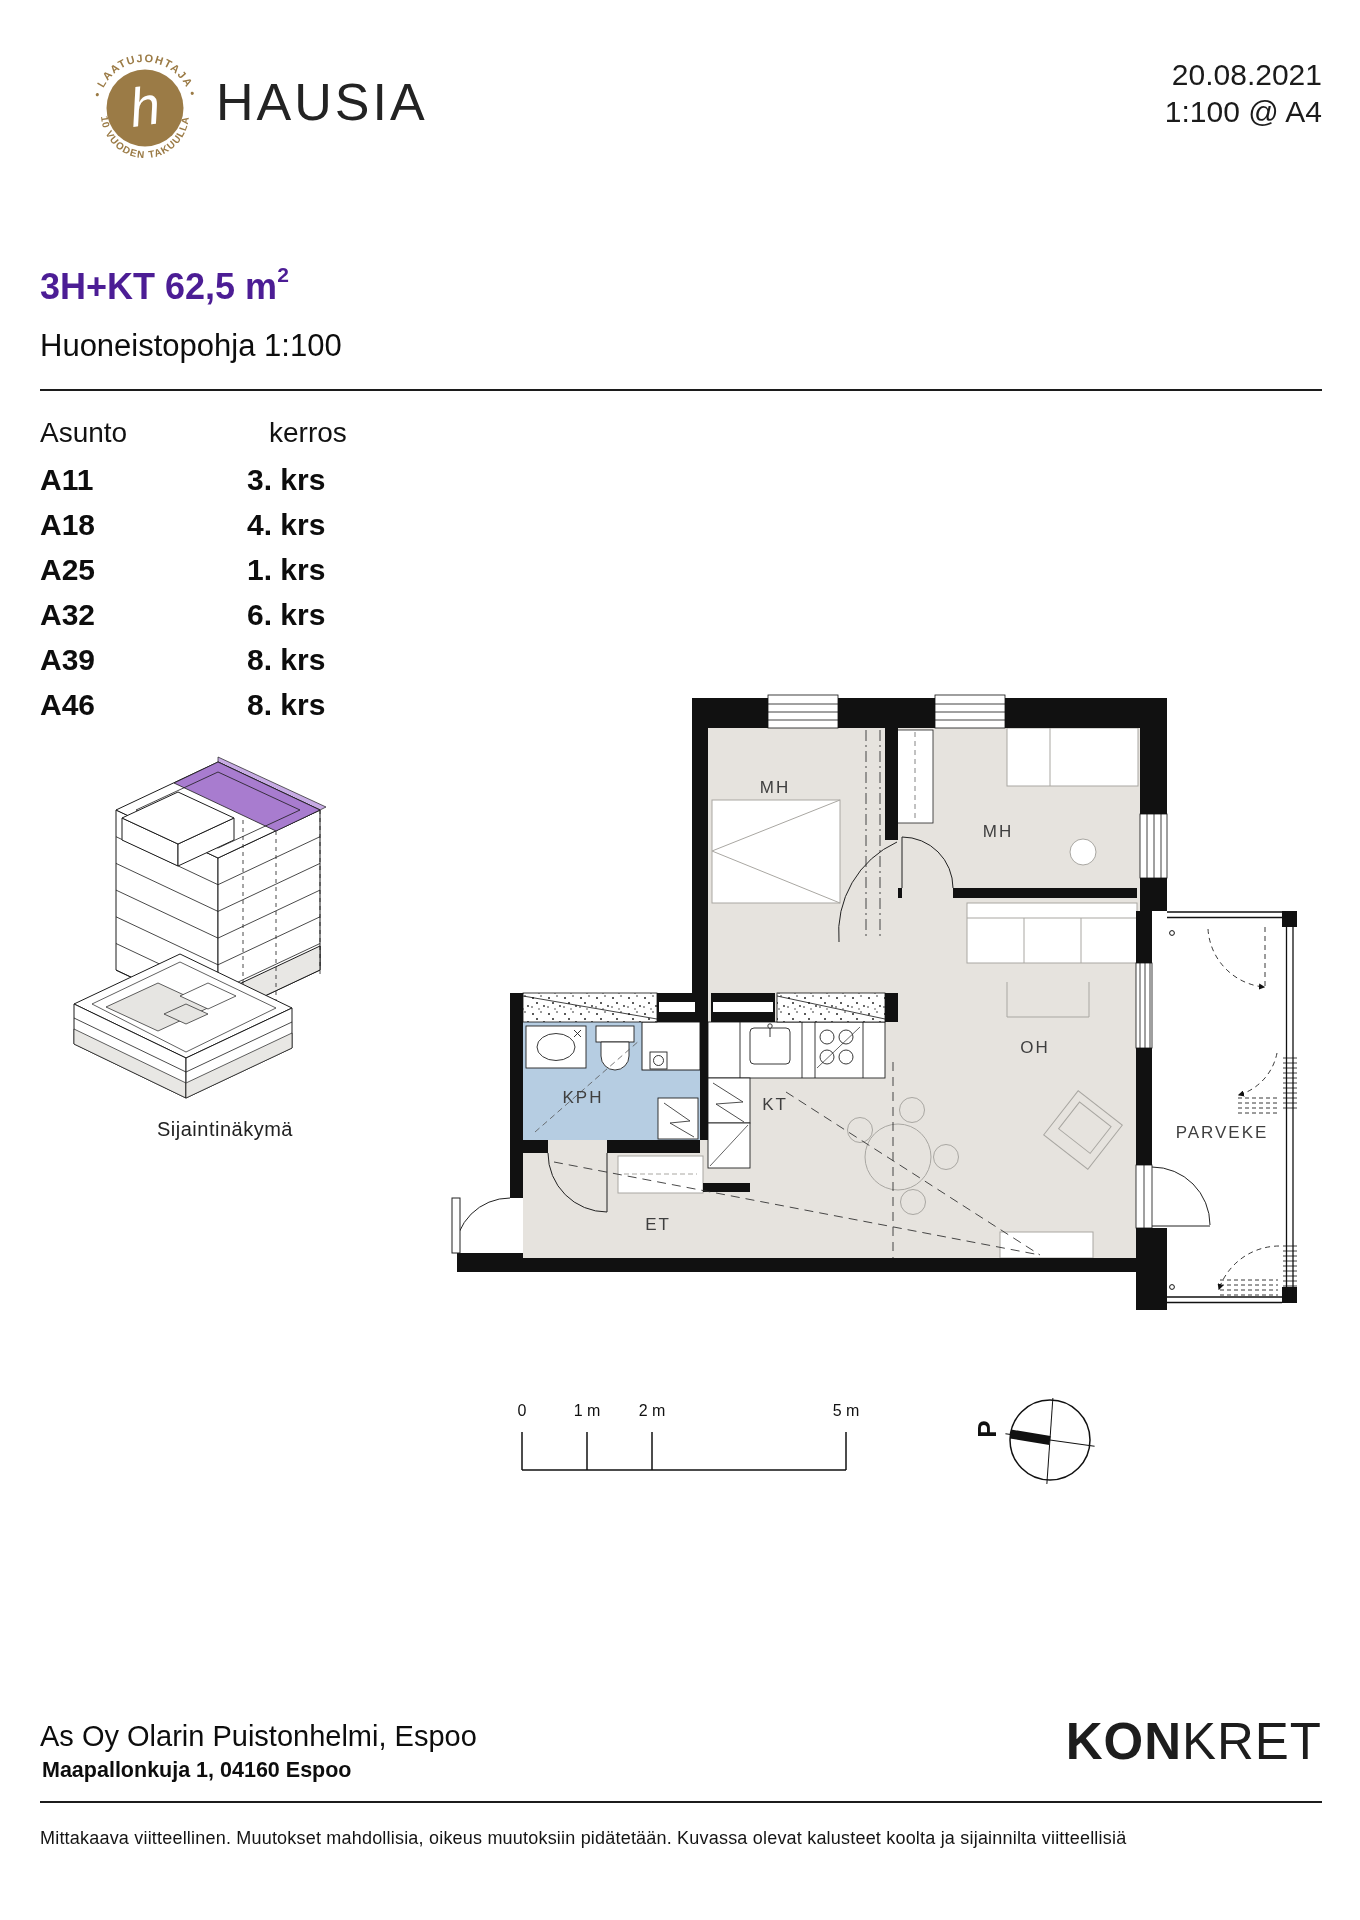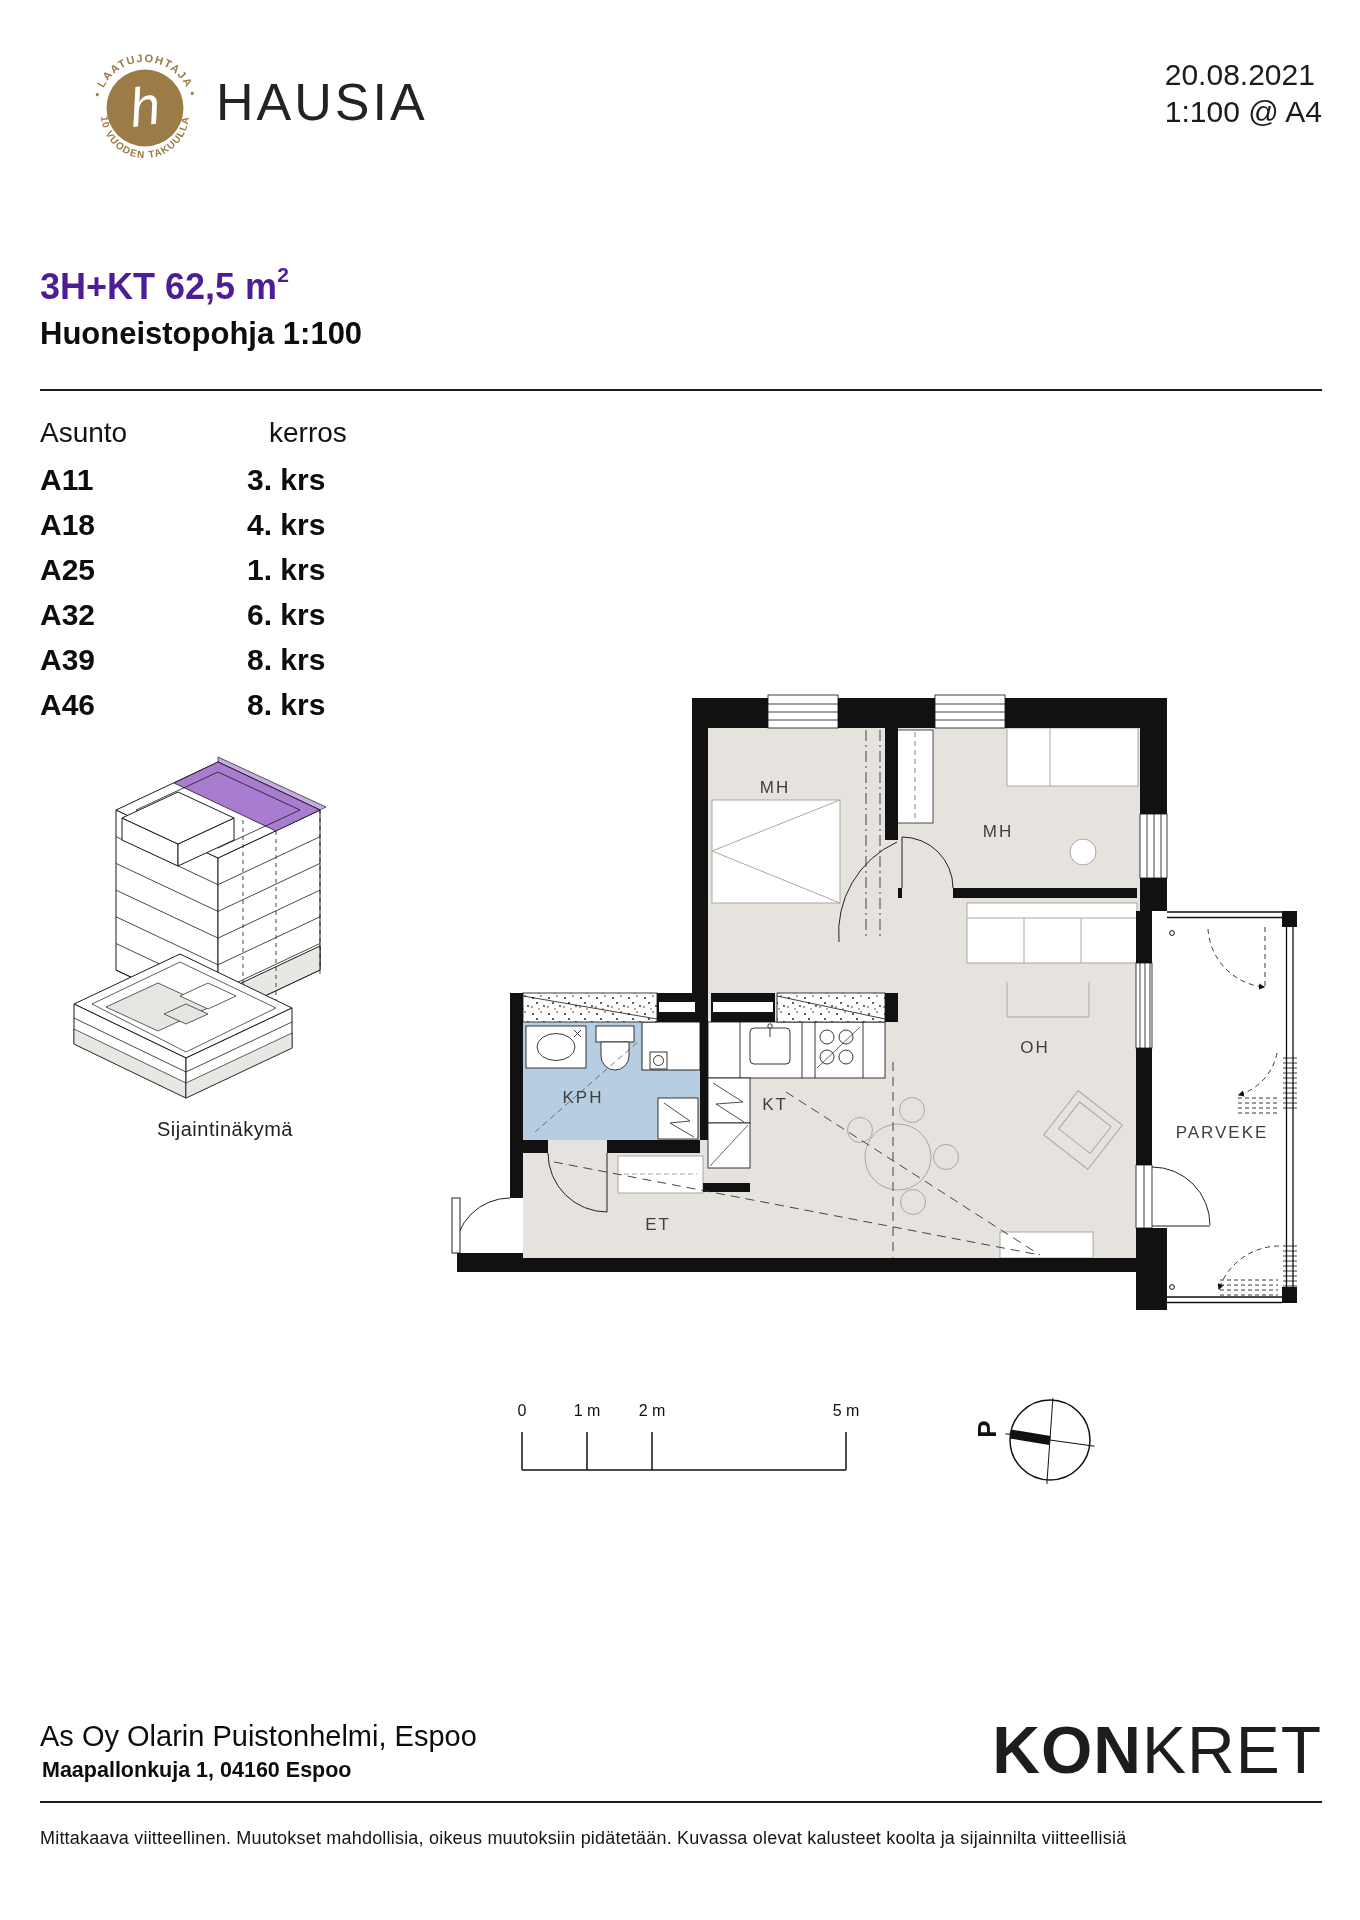--- a/index.html
+++ b/index.html
@@ -1,32 +1,32 @@
 <!DOCTYPE html>
 <html><head>
 <meta charset="utf-8">
 <style>
   html,body{margin:0;padding:0;background:#fff;}
   body{width:1360px;height:1920px;position:relative;font-family:"Liberation Sans",sans-serif;color:#111;overflow:hidden;}
   .abs{position:absolute;}
   .brand{left:216px;top:72px;font-size:52px;font-weight:400;letter-spacing:3px;color:#232323;}
-  .dateblock{right:38px;top:56px;font-size:30px;line-height:37px;color:#1b1b1b;}
+  .dateblock{right:38px;top:56px;text-align:right;font-size:30px;line-height:37px;color:#1b1b1b;}
   .title-main{left:40px;top:266px;font-size:36px;font-weight:800;color:#4c1d95;}
   .title-main sup{font-size:21px;font-weight:800;position:relative;top:-4px;}
-  .title-sub{left:40px;top:316px;font-size:31px;font-weight:700;color:#0d0d0d;}
+  .title-sub{left:40px;top:328px;font-size:31px;font-weight:400;color:#0d0d0d;}
   .rule{left:40px;width:1282px;height:2px;background:#1c1c1c;}
   .tbl-head{top:417px;font-size:28px;font-weight:400;color:#121212;}
   .tbl-row{font-size:30px;font-weight:800;color:#0d0d0d;}
   .col1{position:absolute;left:40px;white-space:nowrap;}
   .col2{position:absolute;left:247px;white-space:nowrap;}
   .col2h{position:absolute;left:237px;white-space:nowrap;margin-left:32px;}
   .caption{left:110px;top:1118px;width:230px;text-align:center;font-size:20px;color:#222;letter-spacing:.5px;}
   .footer-project{left:40px;top:1720px;font-size:29px;font-weight:400;color:#0d0d0d;}
   .footer-address{left:42px;top:1758px;font-size:21.5px;font-weight:700;color:#0d0d0d;}
-  .konkret{right:38px;top:1712px;font-size:66px;letter-spacing:1px;color:#1d1d1d;white-space:nowrap;}
+  .konkret{right:38px;top:1712px;font-size:51px;letter-spacing:1px;color:#1d1d1d;white-space:nowrap;}
   .konkret .b{font-weight:900;}
   .konkret .l{font-weight:300;}
   .disclaimer{left:40px;top:1828px;font-size:18px;color:#141414;letter-spacing:.2px;}
   svg text{font-family:"Liberation Sans",sans-serif;}
   .roomlbl{fill:#3f3f3f;font-size:17px;letter-spacing:2px;}
 </style>
 </head>
 <body>
 
 <svg class="abs" style="left:86px;top:44px" width="118" height="126" viewBox="0 0 118 126">

